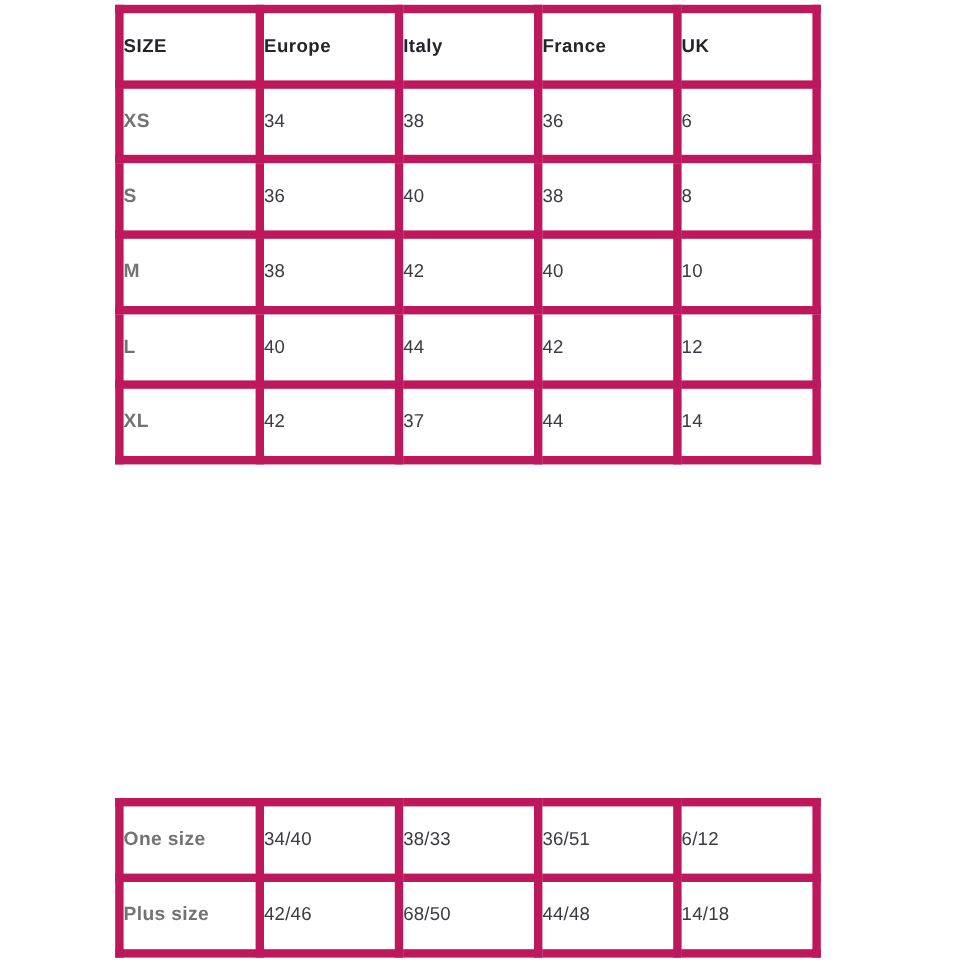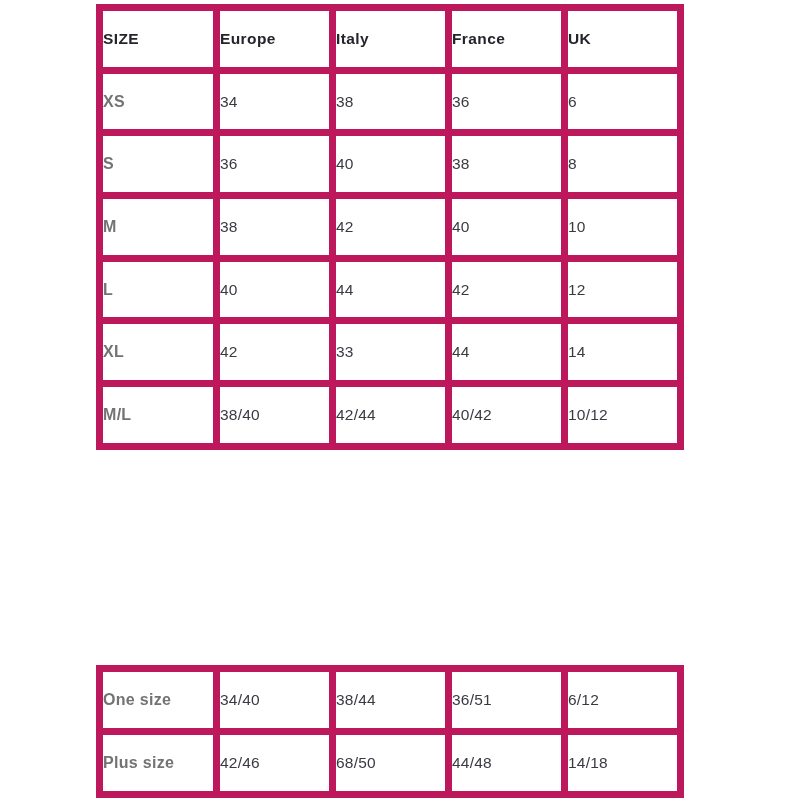--- a/index.html
+++ b/index.html
@@ -116,49 +116,42 @@
         <tr>
           <td class="rowlabel">L</td>
           <td>40</td>
           <td>44</td>
           <td>42</td>
           <td>12</td>
         </tr>
         <tr>
           <td class="rowlabel">XL</td>
           <td>42</td>
-          <td>33</td>
+          <td>37</td>
           <td>44</td>
           <td>14</td>
-        </tr>
-        <tr>
-          <td class="rowlabel">M/L</td>
-          <td>38/40</td>
-          <td>42/44</td>
-          <td>40/42</td>
-          <td>10/12</td>
         </tr>
       </tbody>
     </table>
   </div>
 
   <div class="table-wrap" id="secondary-table-wrap">
     <table class="size-table" id="secondary-table">
       <colgroup>
         <col class="c0">
           <col class="c1">
           <col class="c2">
           <col class="c3">
           <col class="c4">
       </colgroup>
       <tbody>
         <tr>
           <td class="rowlabel">One size</td>
           <td>34/40</td>
-          <td>38/44</td>
+          <td>38/33</td>
           <td>36/51</td>
           <td>6/12</td>
         </tr>
         <tr>
           <td class="rowlabel">Plus size</td>
           <td>42/46</td>
           <td>68/50</td>
           <td>44/48</td>
           <td>14/18</td>
         </tr>

